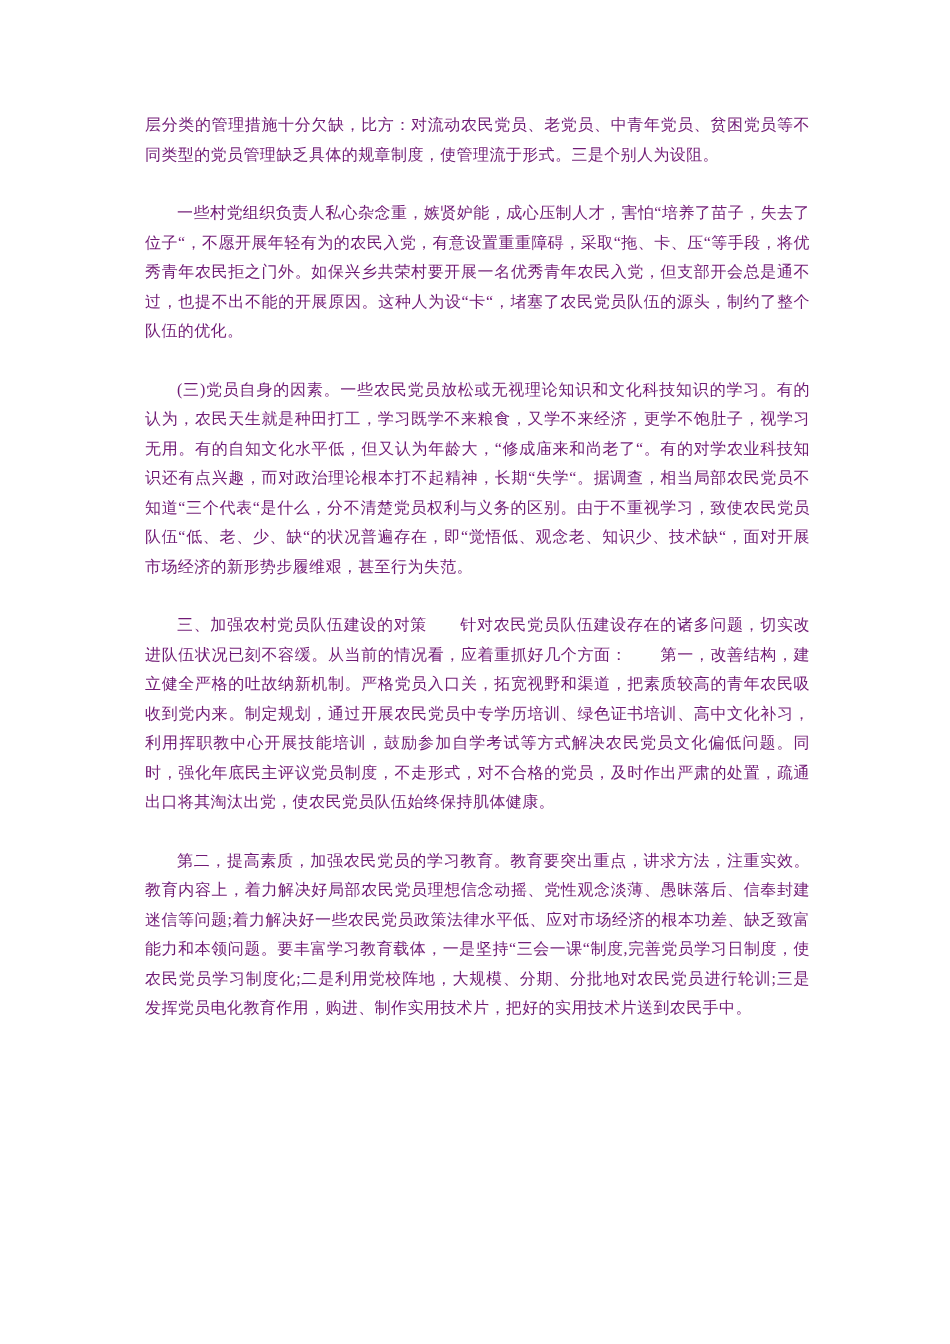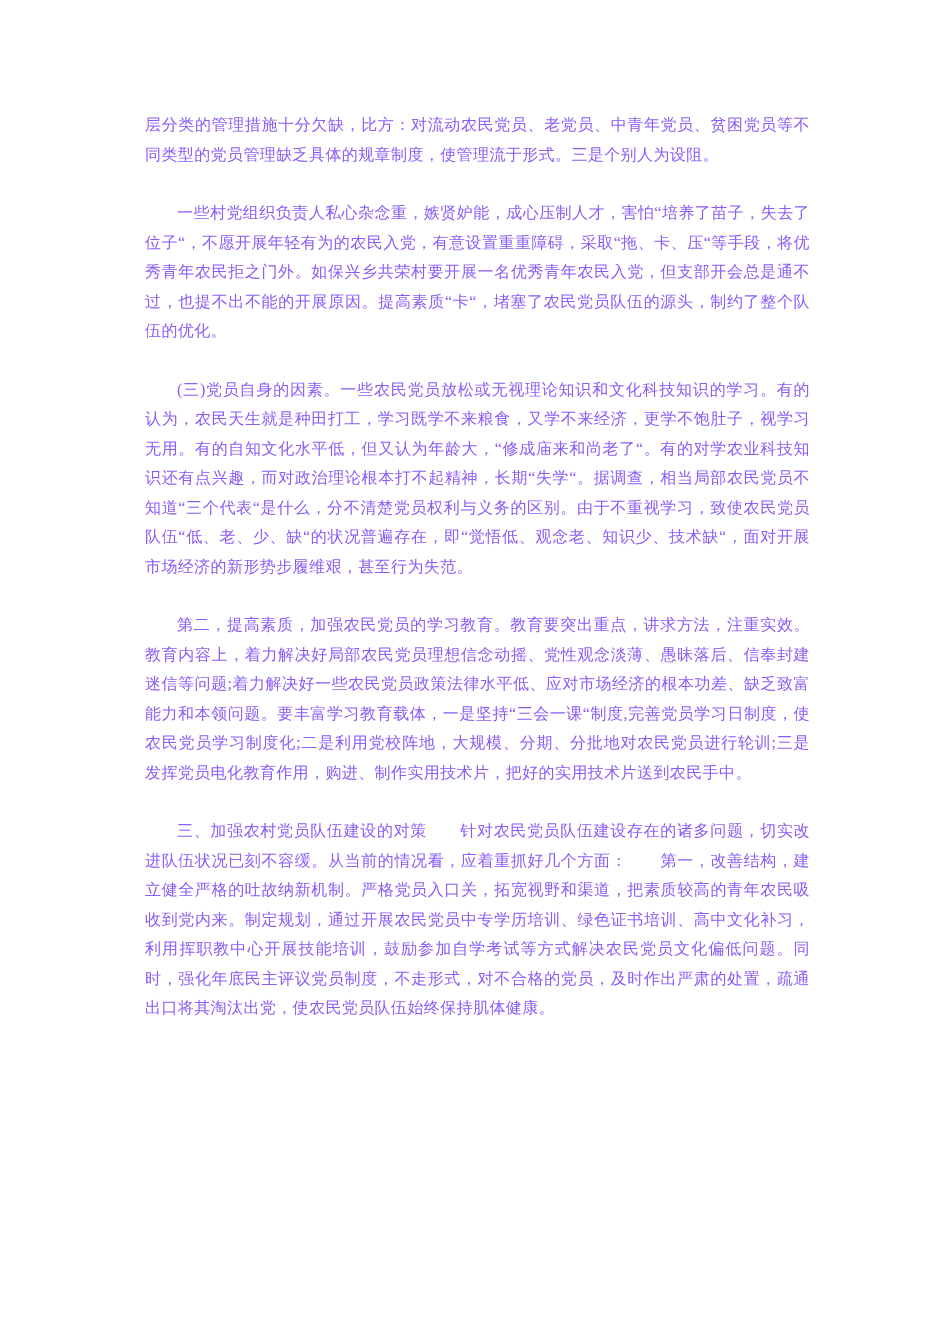--- a/index.html
+++ b/index.html
@@ -17,34 +17,34 @@
     box-sizing: border-box;
     width: 950px;
     height: 1344px;
     padding: 110px 140px 40px 145px;
     background: #ffffff;
   }
   .doc-body p {
     margin: 0 0 29px 0;
     font-size: 16px;
     line-height: 29.5px;
-    color: #8b5cf6;
+    color: #701a75;
     letter-spacing: 0.4px;
     text-align: justify;
     text-justify: inter-ideograph;
     word-break: break-all;
   }
   .doc-body p.indent {
     text-indent: 2em;
   }
 </style>
 </head>
 <body>
 
 <div class="page">
   <div class="doc-body">
     <p>层分类的管理措施十分欠缺，比方：对流动农民党员、老党员、中青年党员、贫困党员等不同类型的党员管理缺乏具体的规章制度，使管理流于形式。三是个别人为设阻。</p>
-    <p class="indent">一些村党组织负责人私心杂念重，嫉贤妒能，成心压制人才，害怕“培养了苗子，失去了位子“，不愿开展年轻有为的农民入党，有意设置重重障碍，采取“拖、卡、压“等手段，将优秀青年农民拒之门外。如保兴乡共荣村要开展一名优秀青年农民入党，但支部开会总是通不过，也提不出不能的开展原因。提高素质“卡“，堵塞了农民党员队伍的源头，制约了整个队伍的优化。</p>
+    <p class="indent">一些村党组织负责人私心杂念重，嫉贤妒能，成心压制人才，害怕“培养了苗子，失去了位子“，不愿开展年轻有为的农民入党，有意设置重重障碍，采取“拖、卡、压“等手段，将优秀青年农民拒之门外。如保兴乡共荣村要开展一名优秀青年农民入党，但支部开会总是通不过，也提不出不能的开展原因。这种人为设“卡“，堵塞了农民党员队伍的源头，制约了整个队伍的优化。</p>
     <p class="indent">(三)党员自身的因素。一些农民党员放松或无视理论知识和文化科技知识的学习。有的认为，农民天生就是种田打工，学习既学不来粮食，又学不来经济，更学不饱肚子，视学习无用。有的自知文化水平低，但又认为年龄大，“修成庙来和尚老了“。有的对学农业科技知识还有点兴趣，而对政治理论根本打不起精神，长期“失学“。据调查，相当局部农民党员不知道“三个代表“是什么，分不清楚党员权利与义务的区别。由于不重视学习，致使农民党员队伍“低、老、少、缺“的状况普遍存在，即“觉悟低、观念老、知识少、技术缺“，面对开展市场经济的新形势步履维艰，甚至行为失范。</p>
+    <p class="indent">三、加强农村党员队伍建设的对策　　针对农民党员队伍建设存在的诸多问题，切实改进队伍状况已刻不容缓。从当前的情况看，应着重抓好几个方面：　　第一，改善结构，建立健全严格的吐故纳新机制。严格党员入口关，拓宽视野和渠道，把素质较高的青年农民吸收到党内来。制定规划，通过开展农民党员中专学历培训、绿色证书培训、高中文化补习，利用挥职教中心开展技能培训，鼓励参加自学考试等方式解决农民党员文化偏低问题。同时，强化年底民主评议党员制度，不走形式，对不合格的党员，及时作出严肃的处置，疏通出口将其淘汰出党，使农民党员队伍始终保持肌体健康。</p>
     <p class="indent">第二，提高素质，加强农民党员的学习教育。教育要突出重点，讲求方法，注重实效。教育内容上，着力解决好局部农民党员理想信念动摇、党性观念淡薄、愚昧落后、信奉封建迷信等问题;着力解决好一些农民党员政策法律水平低、应对市场经济的根本功差、缺乏致富能力和本领问题。要丰富学习教育载体，一是坚持“三会一课“制度,完善党员学习日制度，使农民党员学习制度化;二是利用党校阵地，大规模、分期、分批地对农民党员进行轮训;三是发挥党员电化教育作用，购进、制作实用技术片，把好的实用技术片送到农民手中。</p>
-    <p class="indent">三、加强农村党员队伍建设的对策　　针对农民党员队伍建设存在的诸多问题，切实改进队伍状况已刻不容缓。从当前的情况看，应着重抓好几个方面：　　第一，改善结构，建立健全严格的吐故纳新机制。严格党员入口关，拓宽视野和渠道，把素质较高的青年农民吸收到党内来。制定规划，通过开展农民党员中专学历培训、绿色证书培训、高中文化补习，利用挥职教中心开展技能培训，鼓励参加自学考试等方式解决农民党员文化偏低问题。同时，强化年底民主评议党员制度，不走形式，对不合格的党员，及时作出严肃的处置，疏通出口将其淘汰出党，使农民党员队伍始终保持肌体健康。</p>
   </div>
 </div>
 
 </body></html>

